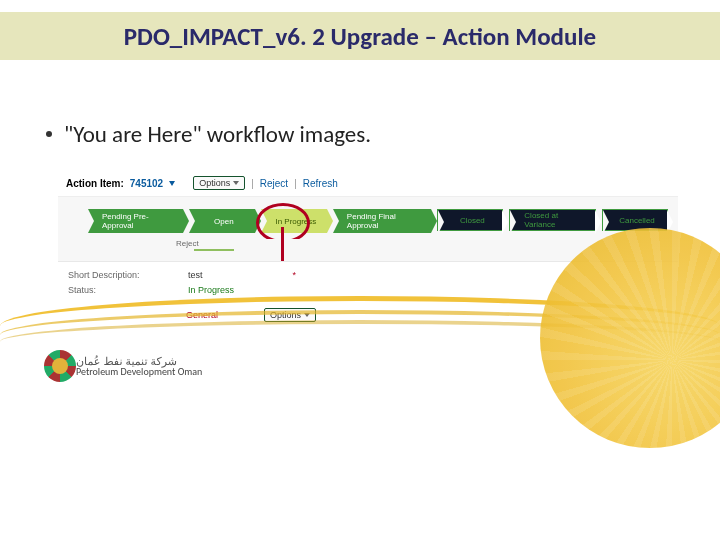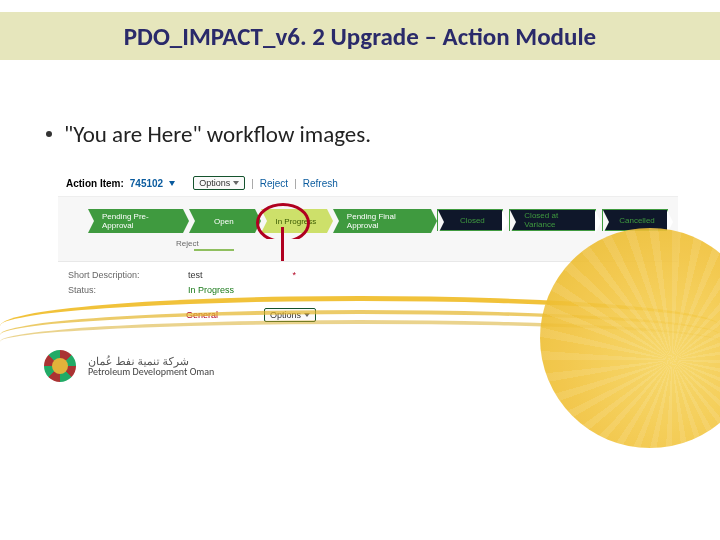--- a/index.html
+++ b/index.html
@@ -55,21 +55,21 @@
   .foot-curve { position: absolute; left: 0; right: 0; bottom: 60px; height: 50px; }
   .foot-curve .c1 { position: absolute; left: 0; right: 0; bottom: 16px; height: 36px; border-top: 5px solid #f1c23a; border-radius: 60% 60% 0 0 / 100% 100% 0 0; }
   .foot-curve .c2 { position: absolute; left: 0; right: 0; bottom: 8px; height: 30px; border-top: 4px solid #e4b62a; border-radius: 60% 60% 0 0 / 100% 100% 0 0; opacity: .7; }
   .foot-curve .c3 { position: absolute; left: 0; right: 0; bottom: 2px; height: 26px; border-top: 4px solid #d6a81e; border-radius: 60% 60% 0 0 / 100% 100% 0 0; opacity: .5; }
 
   .corner-deco { position: absolute; right: -40px; bottom: -40px; width: 220px; height: 220px; border-radius: 50%; background: radial-gradient(circle at 60% 60%, #f7d560 0%, #f1c23a 60%, #e8b726 100%); opacity: .9; }
   .corner-deco::before { content: ""; position: absolute; inset: 0; background:
     repeating-conic-gradient(from 0deg at 60% 60%, rgba(255,255,255,.25) 0deg 4deg, transparent 4deg 10deg);
     border-radius: 50%; opacity: .4; }
 
-  .logo-row { position: absolute; left: 44px; bottom: 26px; display: flex; align-items: center; gap: 12px; }
+  .logo-row { position: absolute; left: 44px; bottom: 26px; display: flex; align-items: center; gap: 0; }
   .logo-badge { width: 32px; height: 32px; border-radius: 50%; background: conic-gradient(#a33 0 45deg,#2a6 45deg 90deg,#a33 90deg 135deg,#2a6 135deg 180deg,#a33 180deg 225deg,#2a6 225deg 270deg,#a33 270deg 315deg,#2a6 315deg 360deg); position: relative; }
   .logo-badge::after { content: ""; position: absolute; inset: 8px; border-radius: 50%; background: #e2b23a; }
   .logo-txt { display: flex; flex-direction: column; line-height: 1; }
   .logo-txt .ar { font-size: 11px; color: #555; font-family: 'Segoe UI', Arial; }
   .logo-txt .en { font-size: 10px; color: #444; }
 </style>
 </head>
 <body>
 <div class="slide">
 

